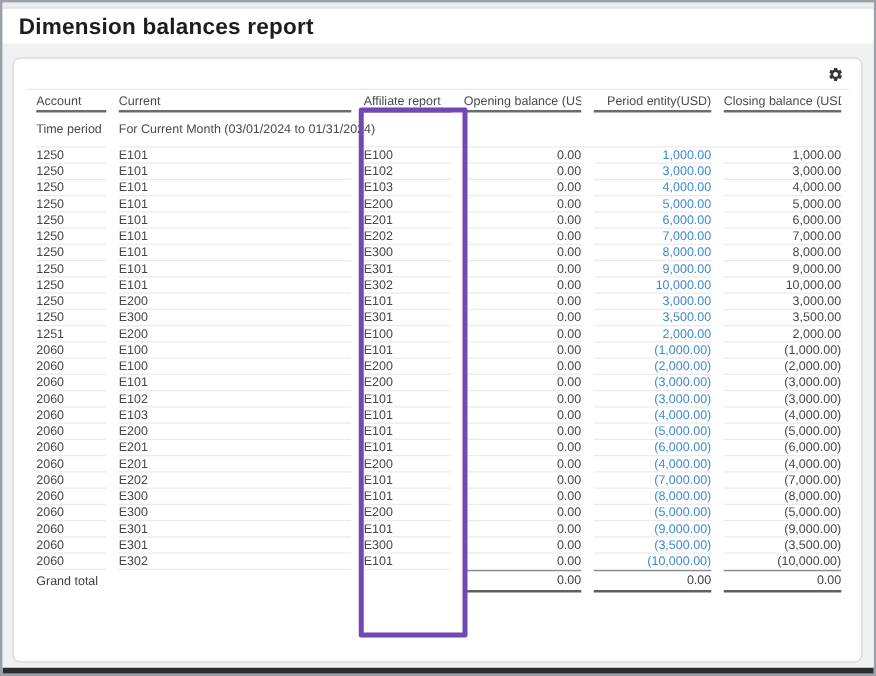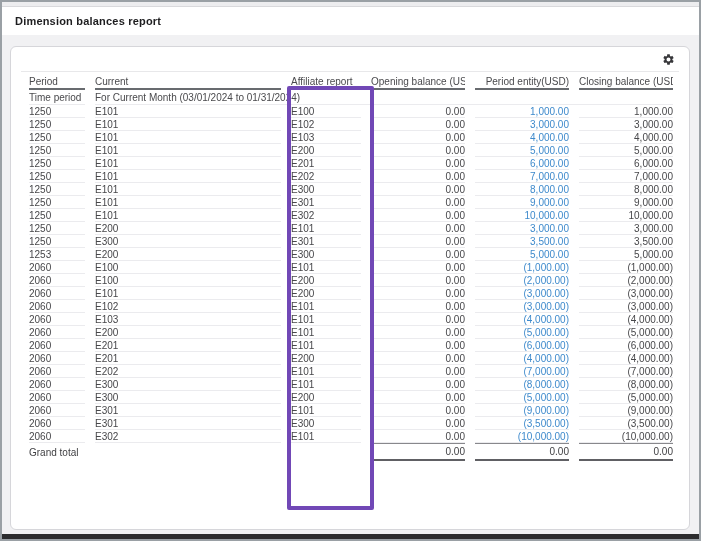--- a/index.html
+++ b/index.html
@@ -9,40 +9,40 @@
   .screen {
     position: relative;
     width: 701px; height: 541px;
     border: 2px solid #9aa0a5;
     background: #f1f1f3;
     overflow: hidden;
     display: flex; flex-direction: column;
   }
   .window-top-strip { height: 5px; background: #ededef; border-bottom: 1px solid #d9d9dc; }
   .titlebar { background: #ffffff; height: 28px; display: flex; align-items: center; padding: 0 13px; flex: 0 0 auto; }
-  .page-title { font-size: 11px; font-weight: bold; color: #1d1d1f; letter-spacing: .2px; }
+  .page-title { font-size: 18px; font-weight: bold; color: #1d1d1f; letter-spacing: .2px; }
 
   .content { flex: 1; position: relative; background: #f1f1f3; }
   .panel {
     position: absolute; left: 8px; right: 9px; top: 11px; bottom: 4px;
     background: #fff; border: 1px solid #d6d6da; border-radius: 6px;
     overflow: hidden;
   }
   .panel-toolbar {
     height: 25px; margin: 0 10px; border-bottom: 1px solid #e8e8ea;
     display: flex; align-items: center; justify-content: flex-end; padding-right: 3px;
   }
   .gear-btn { width: 16px; height: 16px; display: flex; align-items: center; justify-content: center; cursor: pointer; background: none; border: none; }
   .gear-btn svg { width: 13px; height: 13px; fill: #37373a; }
 
   .report { padding: 2px 8px 0; position: relative; }
   table { width: 100%; table-layout: fixed; border-collapse: separate; border-spacing: 10px 0; font-size: 10px; color: #47474a; }
   td, th { padding: 0; white-space: nowrap; overflow: hidden; }
 
-  tr.time-period-row td { height: 15px; vertical-align: middle; color: #4a4a4d; }
+  tr.time-period-row td { height: 28px; vertical-align: middle; color: #4a4a4d; }
   thead th {
     height: 16px; font-weight: normal; color: #4a4a4d; text-align: left;
     border-bottom: 2px solid #686b6f; vertical-align: middle;
   }
   thead th.num { text-align: right; }
 
   tbody td { height: 13px; border-bottom: 1px solid #ebebee; vertical-align: middle; }
   .num { text-align: right; }
   td.link { color: #3e8acc; cursor: pointer; }
 
@@ -93,21 +93,21 @@
               <col style="width:94px">
           </colgroup>
           <tbody>
             <tr class="time-period-row">
               <td>Time period</td>
               <td colspan="5">For Current Month (03/01/2024 to 01/31/2024)</td>
             </tr>
           </tbody>
           <thead>
             <tr>
-              <th>Period</th>
+              <th>Account</th>
               <th>Current</th>
               <th>Affiliate report</th>
               <th class="num">Opening balance (USD)</th>
               <th class="num">Period entity(USD)</th>
               <th class="num">Closing balance (USD)</th>
             </tr>
           </thead>
           <tbody>
               <tr>
     <td>1250</td>
@@ -191,26 +191,26 @@
   </tr>
               <tr>
     <td>1250</td>
     <td>E300</td>
     <td>E301</td>
     <td class="num">0.00</td>
     <td class="num link" style="color: rgb(62, 138, 204);">3,500.00</td>
     <td class="num">3,500.00</td>
   </tr>
               <tr>
-    <td>1253</td>
-    <td>E200</td>
-    <td>E300</td>
-    <td class="num">0.00</td>
-    <td class="num link" style="color: rgb(62, 138, 204);">5,000.00</td>
-    <td class="num">5,000.00</td>
+    <td>1251</td>
+    <td>E200</td>
+    <td>E100</td>
+    <td class="num">0.00</td>
+    <td class="num link" style="color: rgb(62, 138, 204);">2,000.00</td>
+    <td class="num">2,000.00</td>
   </tr>
               <tr>
     <td>2060</td>
     <td>E100</td>
     <td>E101</td>
     <td class="num">0.00</td>
     <td class="num link" style="color: rgb(62, 138, 204);">(1,000.00)</td>
     <td class="num">(1,000.00)</td>
   </tr>
               <tr>

